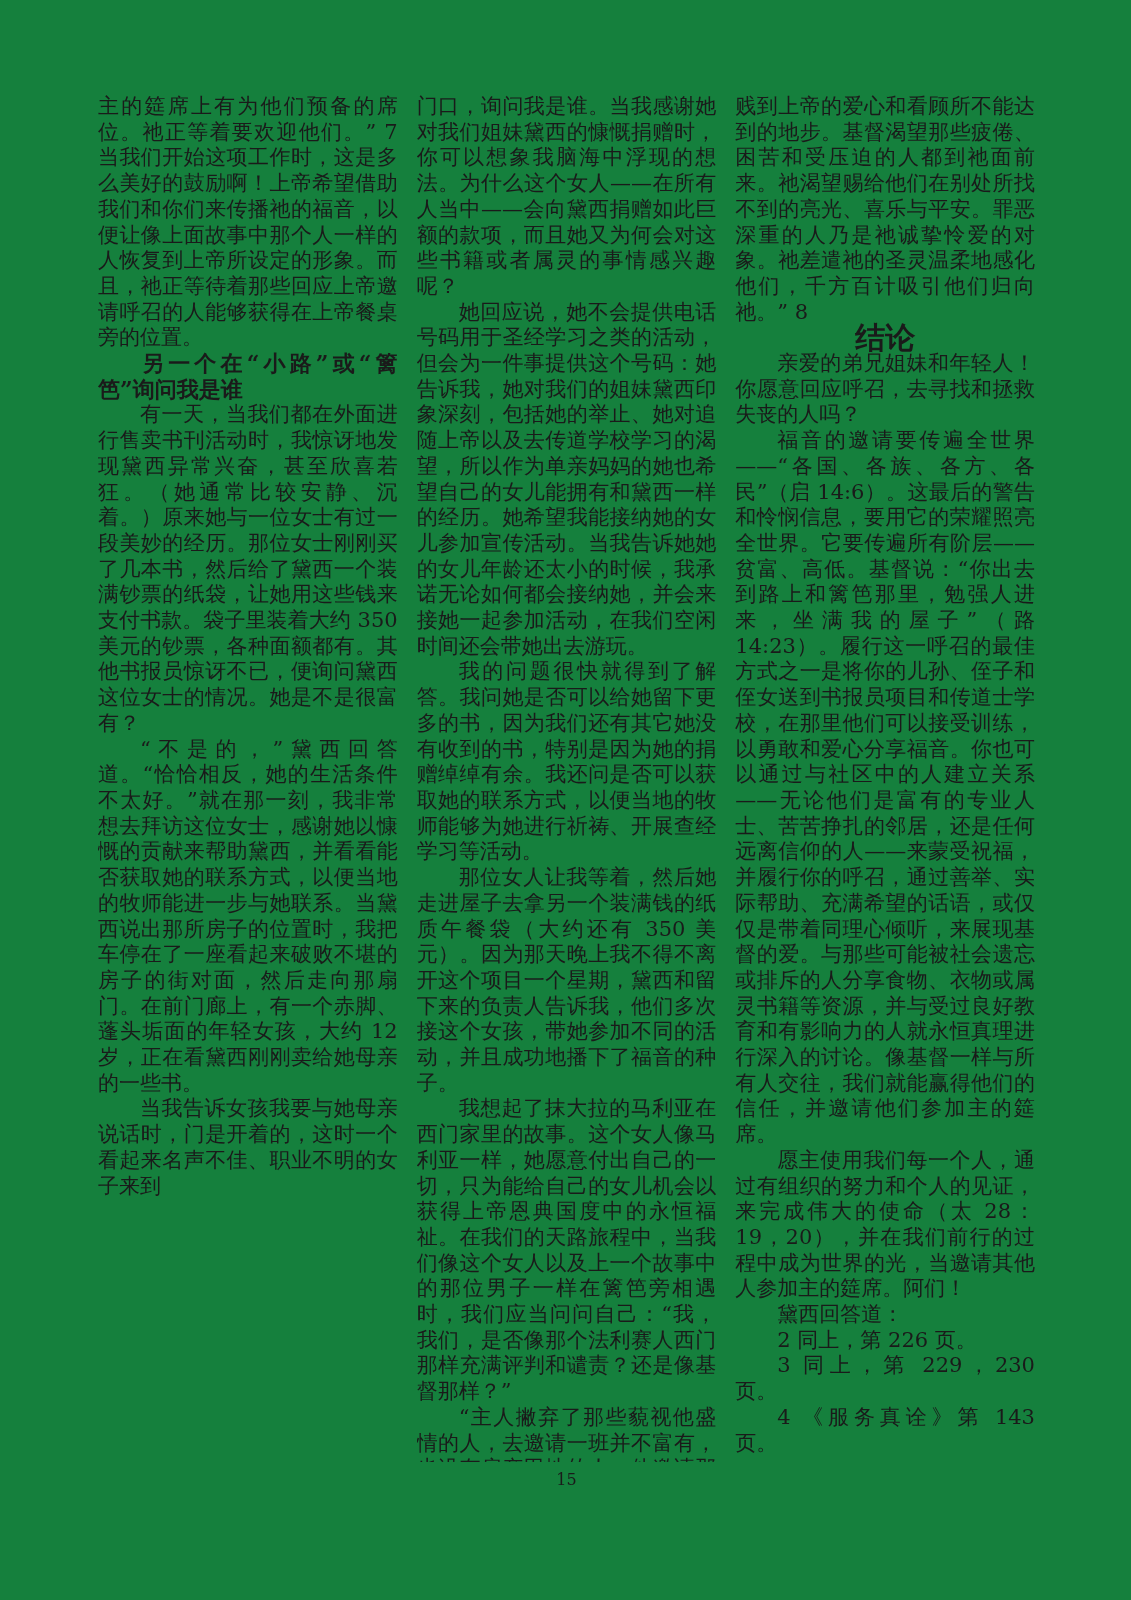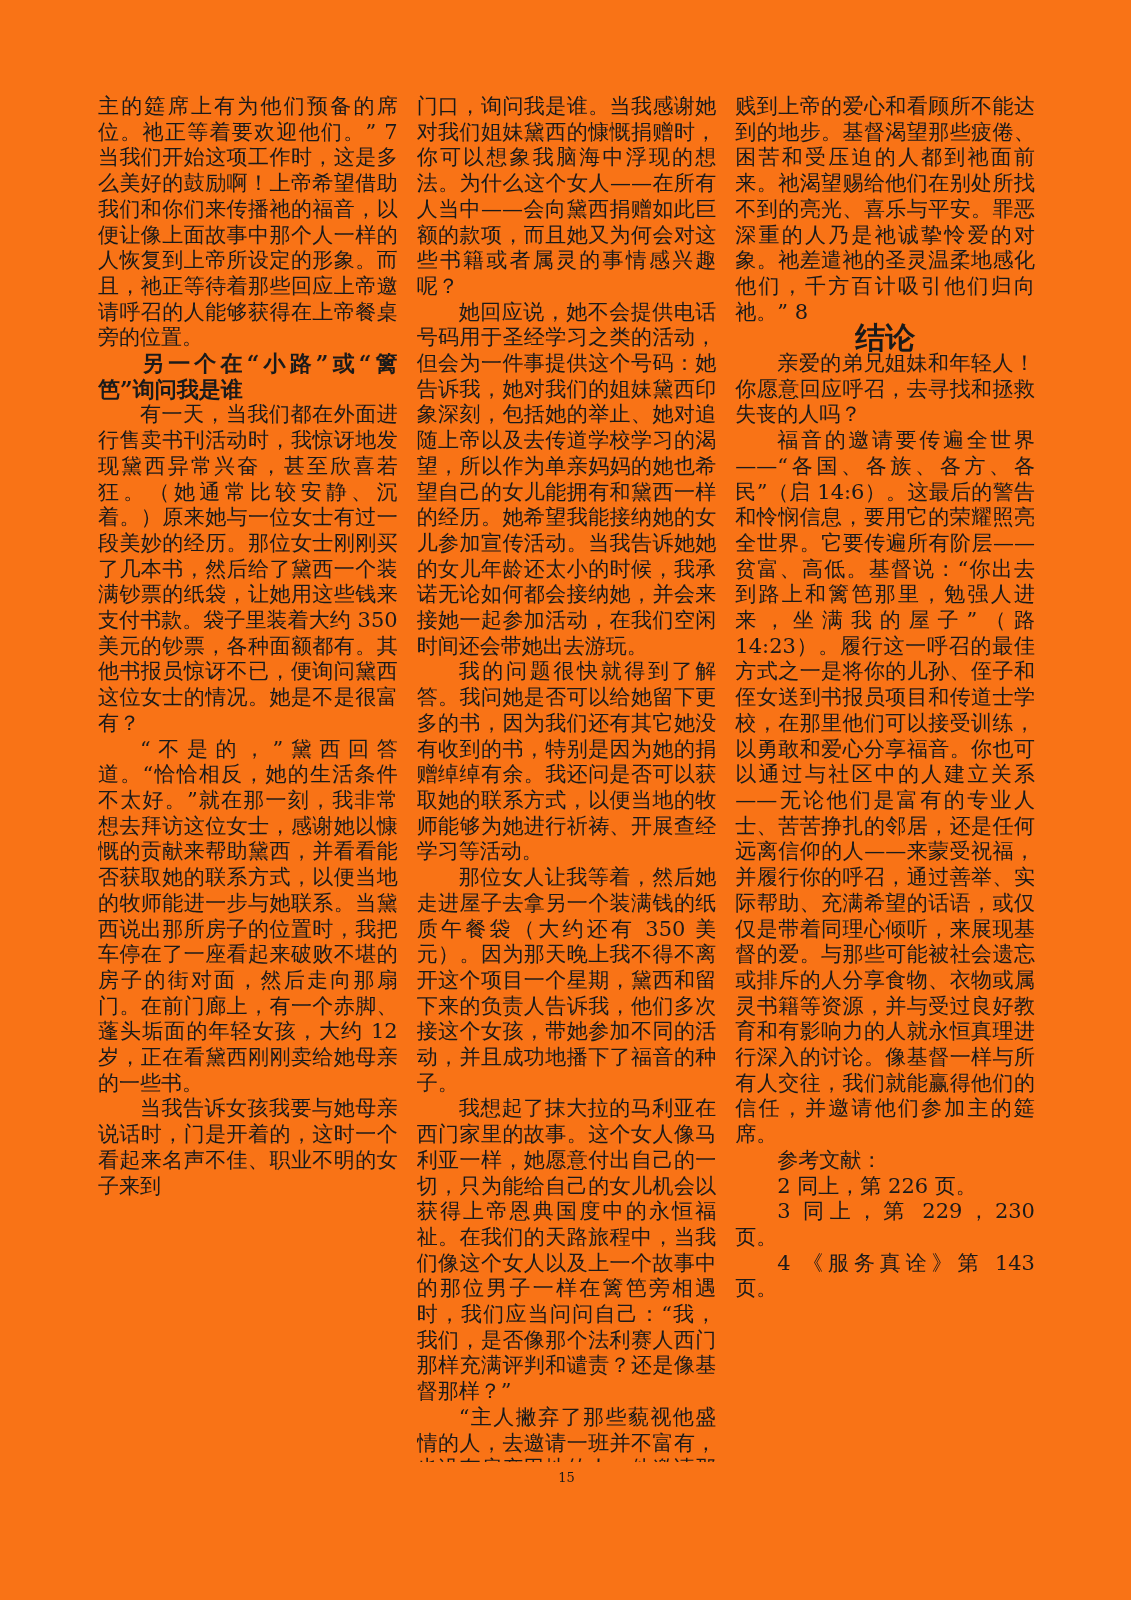--- a/index.html
+++ b/index.html
@@ -5,21 +5,21 @@
   html, body {
     margin: 0;
     padding: 0;
     background: #ffffff;
   }
   .page {
     position: relative;
     width: 1131px;
     height: 1600px;
     margin: 0 auto;
-    background: #f97316;
+    background: #15803d;
     box-sizing: border-box;
     padding: 94px 96px 0 98px;
     font-family: "DejaVu Serif", "Liberation Serif", serif;
     color: #1a1a1a;
     overflow: hidden;
   }
   .columns {
     display: grid;
     grid-template-columns: repeat(3, 1fr);
     column-gap: 19px;
@@ -50,21 +50,21 @@
     font-size: 30px;
     text-indent: 0;
     text-align: center;
   }
   .footer {
     position: absolute;
     top: 1470px;
     left: 98px;
     right: 96px;
     text-align: center;
-    font-size: 13px;
+    font-size: 16px;
     color: #1a1a1a;
   }
 </style>
 </head>
 <body>
 
 <div class="page">
   <div class="columns">
 
     <div class="col">
@@ -82,21 +82,22 @@
       <p>那位女人让我等着，然后她走进屋子去拿另一个装满钱的纸质午餐袋（大约还有 350 美元）。因为那天晚上我不得不离开这个项目一个星期，黛西和留下来的负责人告诉我，他们多次接这个女孩，带她参加不同的活动，并且成功地播下了福音的种子。</p>
       <p>我想起了抹大拉的马利亚在西门家里的故事。这个女人像马利亚一样，她愿意付出自己的一切，只为能给自己的女儿机会以获得上帝恩典国度中的永恒福祉。在我们的天路旅程中，当我们像这个女人以及上一个故事中的那位男子一样在篱笆旁相遇时，我们应当问问自己：“我，我们，是否像那个法利赛人西门那样充满评判和谴责？还是像基督那样？”</p>
       <p>“主人撇弃了那些藐视他盛情的人，去邀请一班并不富有，也没有房产田地的人。他邀请那些虽然贫穷饥饿，却能赏识他所预备丰盛恩惠的人。基督说：‘税吏和娼妓倒比你们先进上帝的国’（太 21:31）。这些为人所唾弃的下等人，不论是多么卑贱，也不至于卑</p>
     </div>
 
     <div class="col">
       <p class="cont">贱到上帝的爱心和看顾所不能达到的地步。基督渴望那些疲倦、困苦和受压迫的人都到祂面前来。祂渴望赐给他们在别处所找不到的亮光、喜乐与平安。罪恶深重的人乃是祂诚挚怜爱的对象。祂差遣祂的圣灵温柔地感化他们，千方百计吸引他们归向祂。” 8</p>
       <p class="head-center">结论</p>
       <p>亲爱的弟兄姐妹和年轻人！你愿意回应呼召，去寻找和拯救失丧的人吗？</p>
       <p>福音的邀请要传遍全世界——“各国、各族、各方、各民”（启 14:6）。这最后的警告和怜悯信息，要用它的荣耀照亮全世界。它要传遍所有阶层——贫富、高低。基督说：“你出去到路上和篱笆那里，勉强人进来，坐满我的屋子”（路 14:23）。履行这一呼召的最佳方式之一是将你的儿孙、侄子和侄女送到书报员项目和传道士学校，在那里他们可以接受训练，以勇敢和爱心分享福音。你也可以通过与社区中的人建立关系——无论他们是富有的专业人士、苦苦挣扎的邻居，还是任何远离信仰的人——来蒙受祝福，并履行你的呼召，通过善举、实际帮助、充满希望的话语，或仅仅是带着同理心倾听，来展现基督的爱。与那些可能被社会遗忘或排斥的人分享食物、衣物或属灵书籍等资源，并与受过良好教育和有影响力的人就永恒真理进行深入的讨论。像基督一样与所有人交往，我们就能赢得他们的信任，并邀请他们参加主的筵席。</p>
-      <p>参考文献：</p>
+      <p>愿主使用我们每一个人，通过有组织的努力和个人的见证，来完成伟大的使命（太 28：19，20），并在我们前行的过程中成为世界的光，当邀请其他人参加主的筵席。阿们！</p>
+      <p>黛西回答道：</p>
       <p>2 同上，第 226 页。</p>
       <p>3 同上，第 229，230 页。</p>
       <p>4 《服务真诠》第 143 页。</p>
 
     </div>
 
   </div>
 
   <div class="footer">15</div>
 </div>

